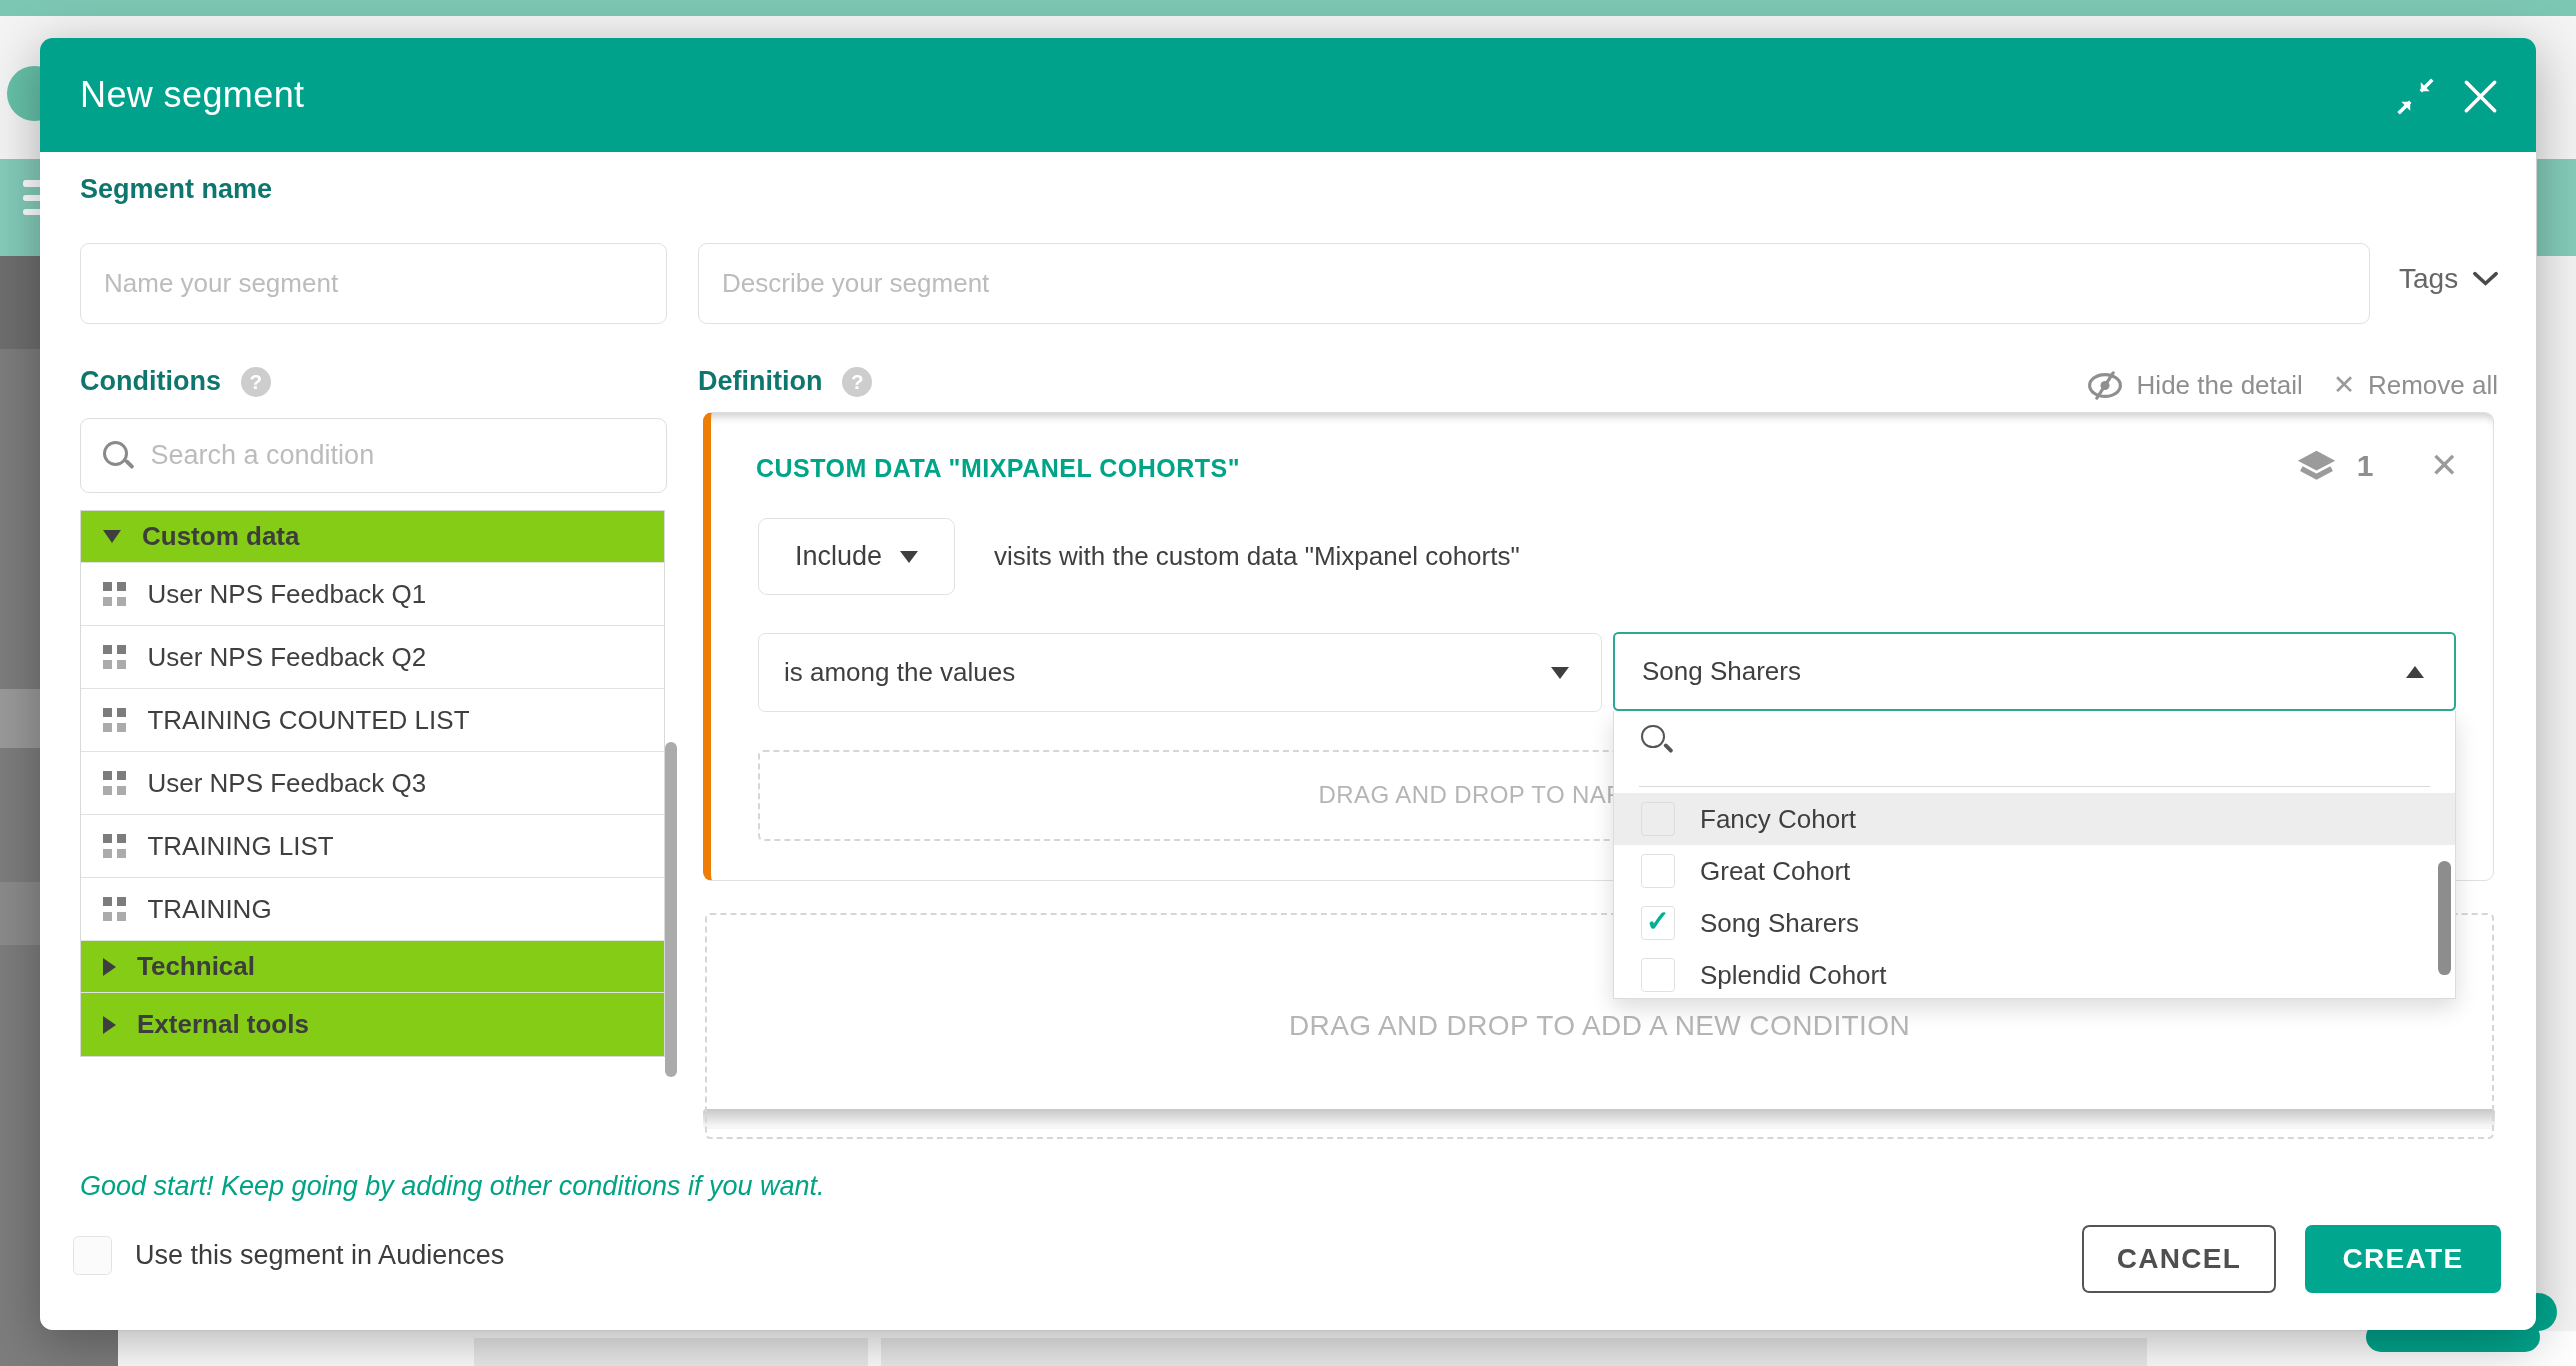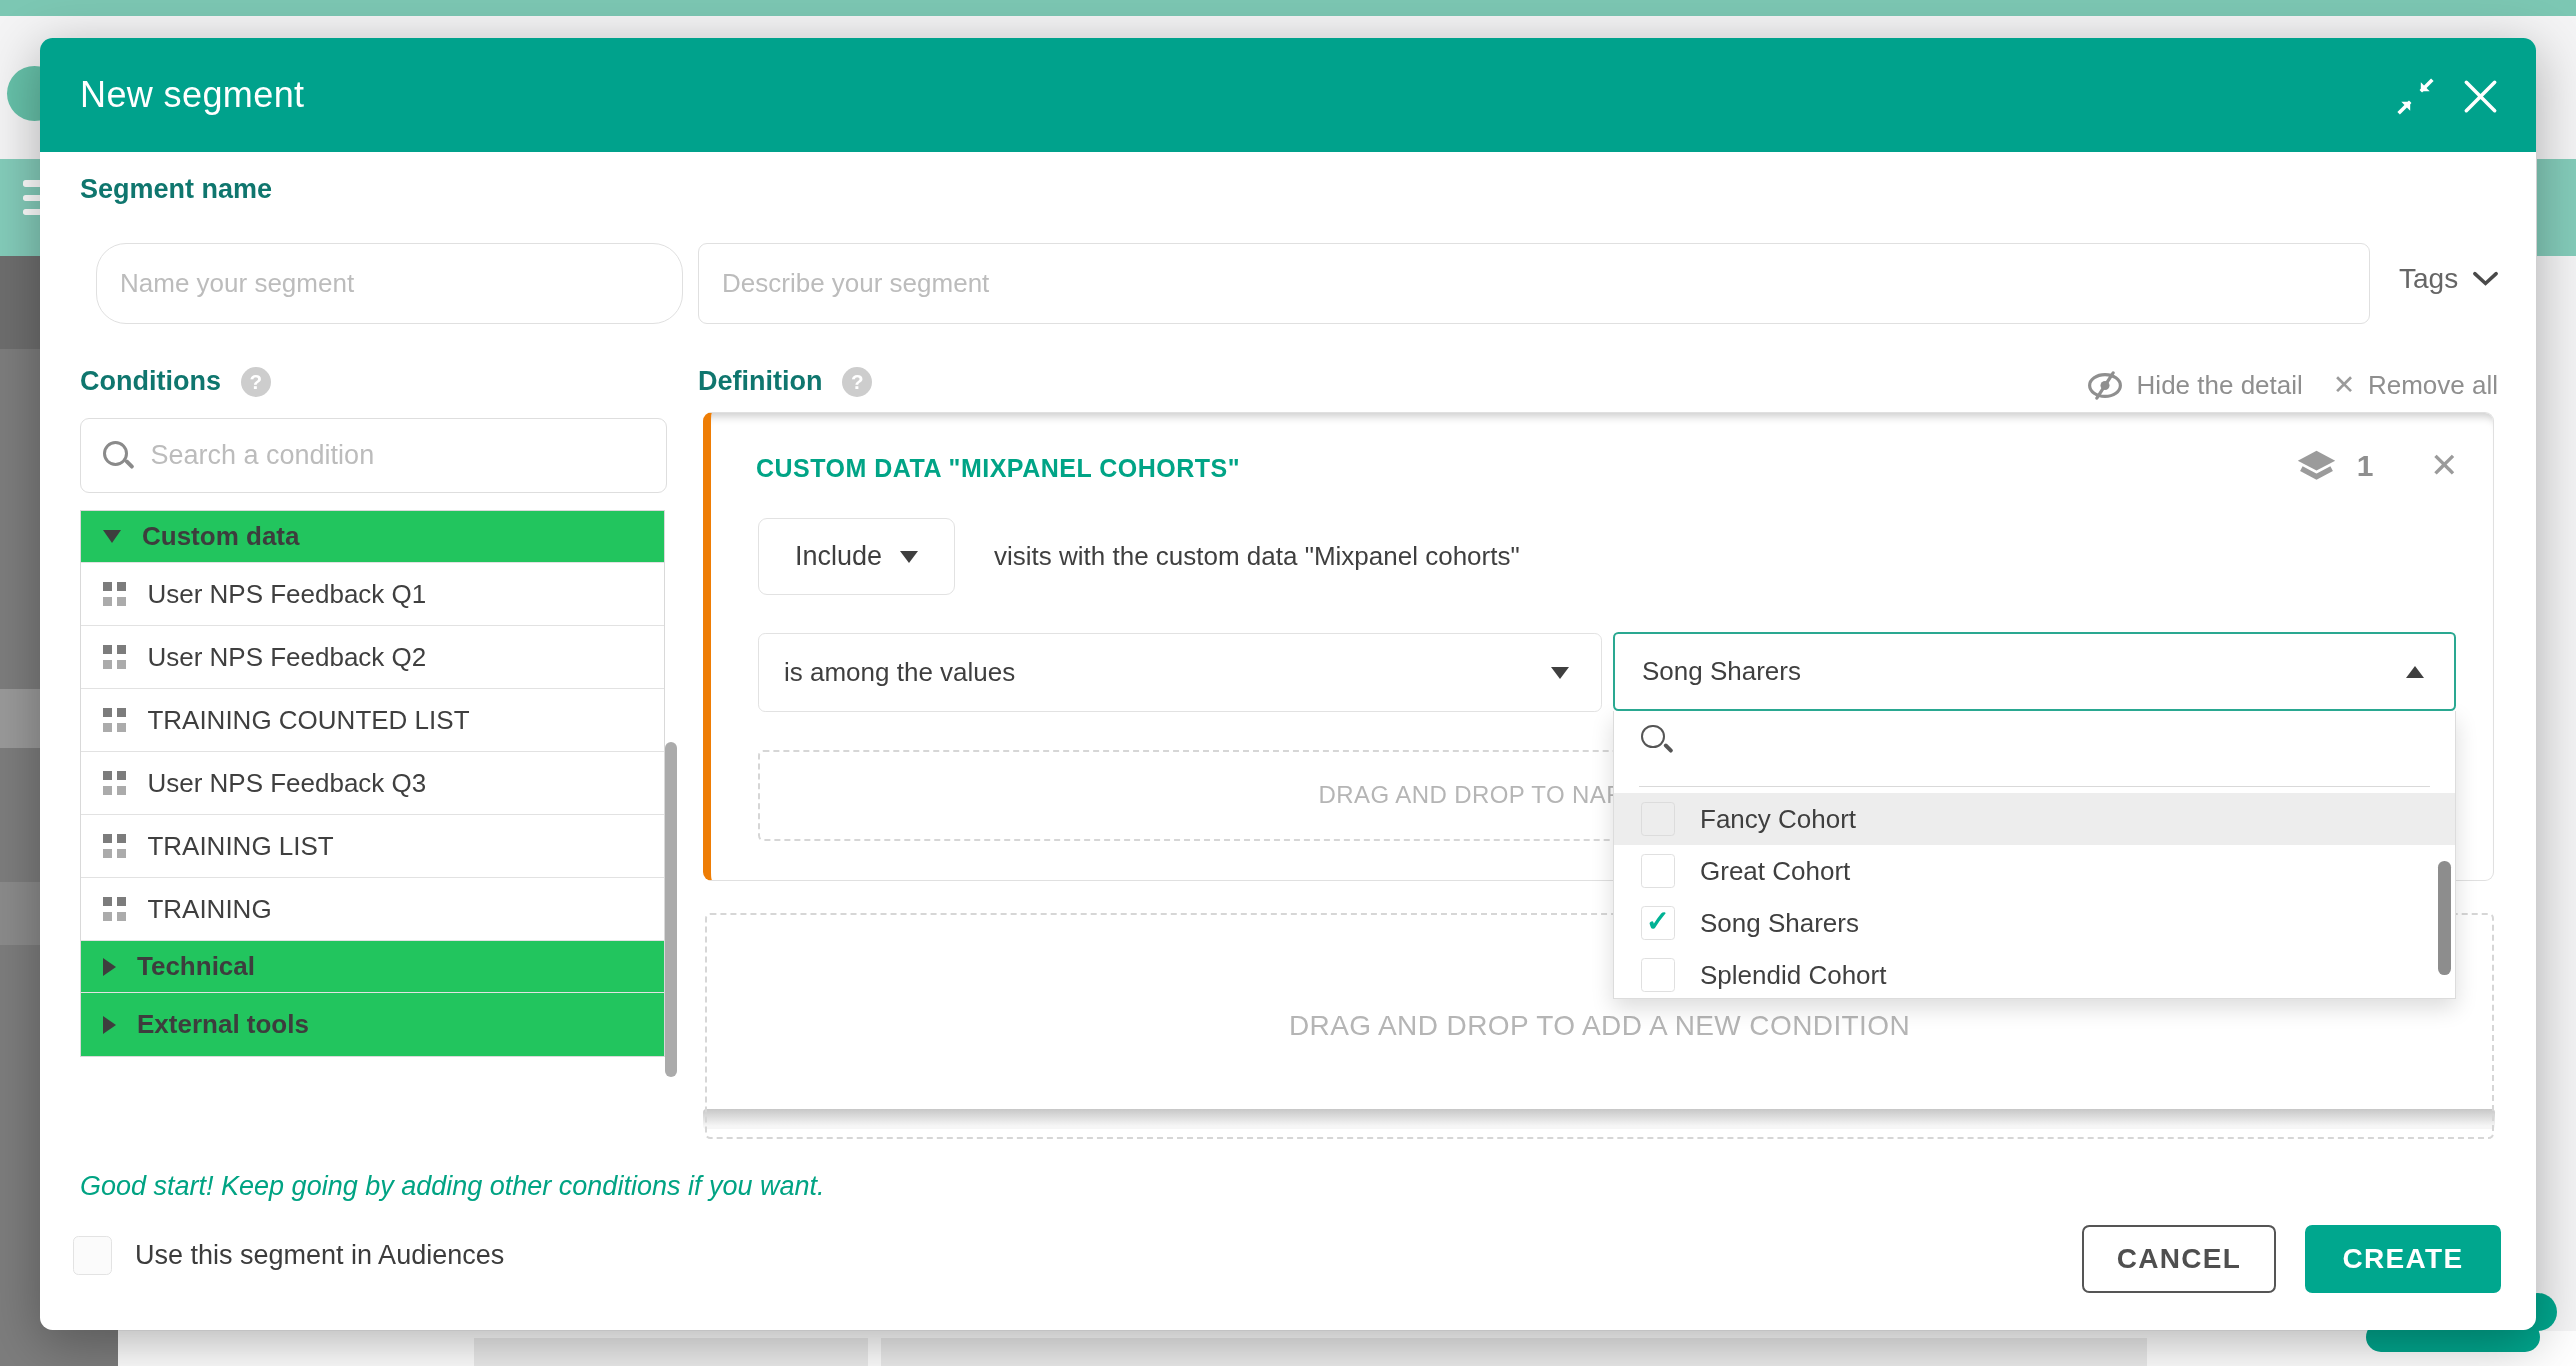--- a/index.html
+++ b/index.html
@@ -45,21 +45,21 @@
   
   .search-box{left:40px;top:380px;width:587px;height:75px;border:1.8px solid #dedede;border-radius:9px;
               display:flex;align-items:center;padding:0 21.5px;box-sizing:border-box;gap:18px;background:#fff;}
   .search-box .ph{color:#bcbcbc;font-size:27px;}
   .mag{width:30px;height:30px;position:relative;flex:0 0 auto;}
   .mag i{position:absolute;left:0;top:0;width:19.7px;height:19.7px;border:3.6px solid #8a8a8a;border-radius:50%;}
   .mag b{position:absolute;left:21.5px;top:21.5px;width:10.7px;height:3.6px;background:#8a8a8a;transform:rotate(45deg);border-radius:1.8px;}
   .clist{left:40px;top:472px;width:583px;border:0.9px solid #d9d9d9;background:#fff;
          box-shadow:inset 0 10.7px 9px -7.2px rgba(0,0,0,.22);}
   .crow{display:flex;align-items:center;box-sizing:border-box;border-bottom:0.9px solid #e2e2e2;padding-left:21.5px;gap:21.5px;}
-  .cgroup{height:52px;background:#22c55e;font-weight:700;font-size:26px;color:#3d3d3d;cursor:pointer;}
+  .cgroup{height:52px;background:#84cc16;font-weight:700;font-size:26px;color:#3d3d3d;cursor:pointer;}
   .citem{height:63px;font-size:26px;color:#3f3f3f;background:#fff;cursor:grab;}
   .tri-d{width:0;height:0;border-left:9.8px solid transparent;border-right:9.8px solid transparent;border-top:13.4px solid #3e3e3e;}
   .tri-r{width:0;height:0;border-top:9.8px solid transparent;border-bottom:9.8px solid transparent;border-left:13.4px solid #3e3e3e;}
   .drag{display:grid;grid-template-columns:9px 9px;grid-gap:5.4px;flex:0 0 auto;}
   .drag i{width:9px;height:9px;background:#7c7c7c;}
   .drag i:nth-child(n+3){background:#ababab;}
   .vscroll{left:625px;top:704px;width:11.6px;height:335px;background:#ababab;border-radius:6.3px;}
   
   .card{left:663px;top:374px;width:1791px;height:469px;box-sizing:border-box;background:#fff;
         border:1.8px solid #e0e0e0;border-left:8px solid #ee7d05;border-radius:9px;
@@ -152,21 +152,21 @@
     </div>
     <div class="abs hicon" style="right:36px;">
       <svg width="39" height="39" viewBox="0 0 44 44">
         <path d="M6 6 L38 38 M38 6 L6 38" stroke="#ffffff" stroke-width="4" stroke-linecap="round"></path>
       </svg>
     </div>
   </div>
 
   <div class="abs label-b seg-label">Segment name</div>
 
-  <input class="abs tinput" style="left: 56px; top: 205px; width: 587px; border-radius: 30px;" placeholder="Name your segment">
+  <input class="abs tinput" style="left: 40px; top: 205px; width: 587px;" placeholder="Name your segment">
   <input class="abs tinput" style="left: 658px; top: 205px; width: 1672px;" placeholder="Describe your segment">
 
   <div class="abs tags">
     <span>Tags</span>
     <svg width="27" height="16" viewBox="0 0 30 18">
       <path d="M3 3 L15 14 L27 3" stroke="#4a4a4a" stroke-width="4" fill="none" stroke-linecap="round"></path>
     </svg>
   </div>
 
   <div class="abs sec-row" style="left:40px;">

